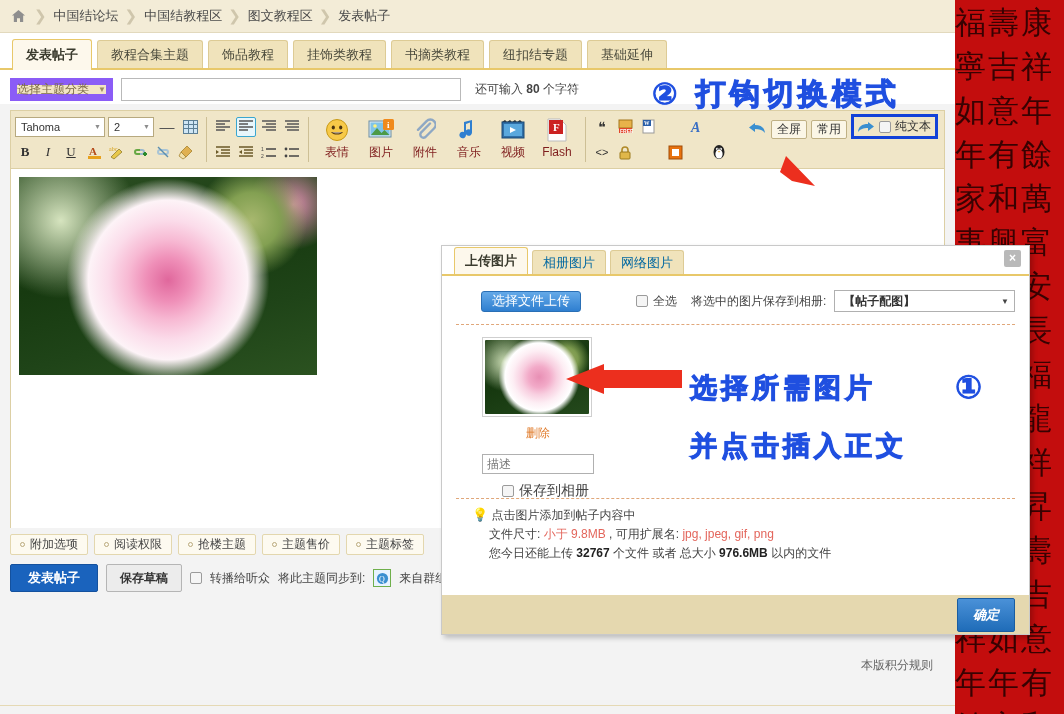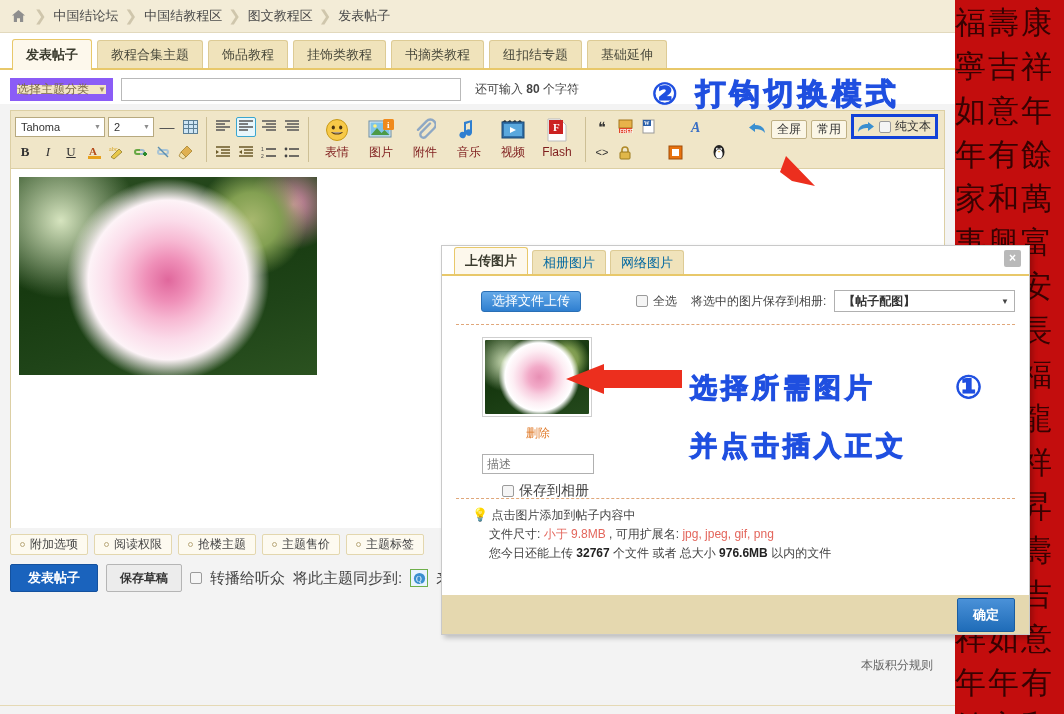--- a/index.html
+++ b/index.html
@@ -153,21 +153,21 @@
   #btn-post{
     height:28px; padding:0 17px; background:#1a63bd; color:#fff;
     border:1px solid #14519e; border-radius:2px; font-size:13px; font-weight:bold;
     display:flex;align-items:center; cursor:pointer;
   }
   #btn-draft{
     height:28px; padding:0 13px; background:#ececec; color:#333;
     border:1px solid #b5b5b5; border-radius:2px; font-size:12px; font-weight:bold;
     display:flex;align-items:center; cursor:pointer;
   }
-  .sync-txt{ font-size:15px; color:#444; }
+  .sync-txt{ font-size:12px; color:#444; }
   #qq-ic{
     width:18px;height:18px;border:1px solid #6faf4b;background:#e8f3ff;
     display:flex;align-items:center;justify-content:center;font-size:11px;color:#3a7fc4;
     cursor:pointer;
   }
   #group-select{
     width:150px;height:22px;border:1px solid #9a9a9a;background:#fff;
     display:flex;align-items:center;justify-content:space-between;padding:0 4px 0 6px;
     font-size:12px;color:#333;cursor:pointer;
   }
@@ -245,21 +245,21 @@
   #notes .red{ color:#e3655b; }
   #notes b{ font-weight:bold; color:#222; }
   #dlg-foot{
     position:absolute; left:0; right:0; bottom:0; height:40px;
     background:#e5d8af; border-top:1px solid #fff;
     display:flex; align-items:center; justify-content:flex-end; padding-right:14px;
   }
   #btn-ok{
     height:34px; padding:0 15px; background:linear-gradient(#4a91d8,#1f6cb8);
     border:1px solid #1a5da0; color:#fff; font-size:13px; font-weight:bold;
-    border-radius:2px; display:flex;align-items:center; cursor:pointer;
+    border-radius:2px; display:flex;align-items:center; cursor:pointer;font-style:italic;
   }
 
   
   .anno{
     position:absolute; z-index:9; color:#1f4fe0; font-weight:bold;
     font-family:"DejaVu Sans","Liberation Sans",sans-serif;
     letter-spacing:4px;
     -webkit-text-stroke:1px #1f4fe0;
     text-shadow:0 0 1px #2a5ae8;
     pointer-events:none;

